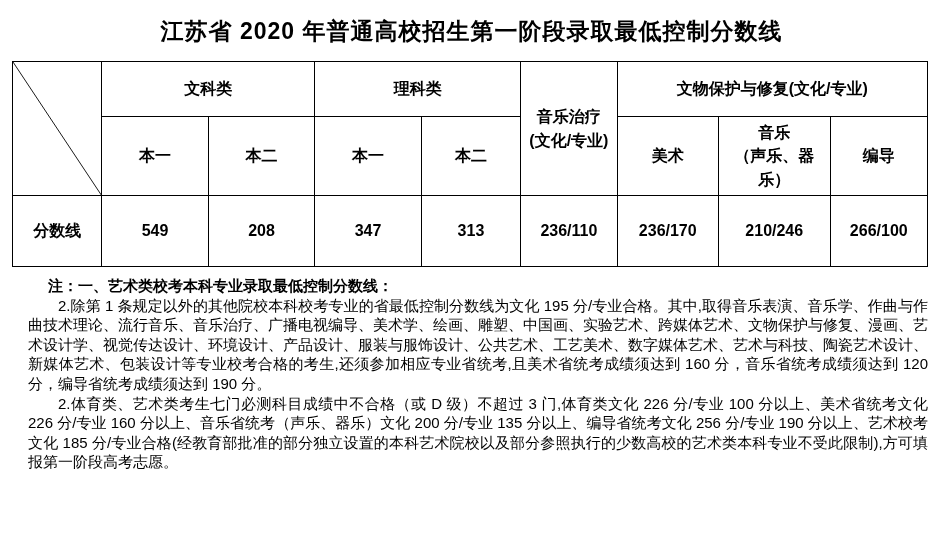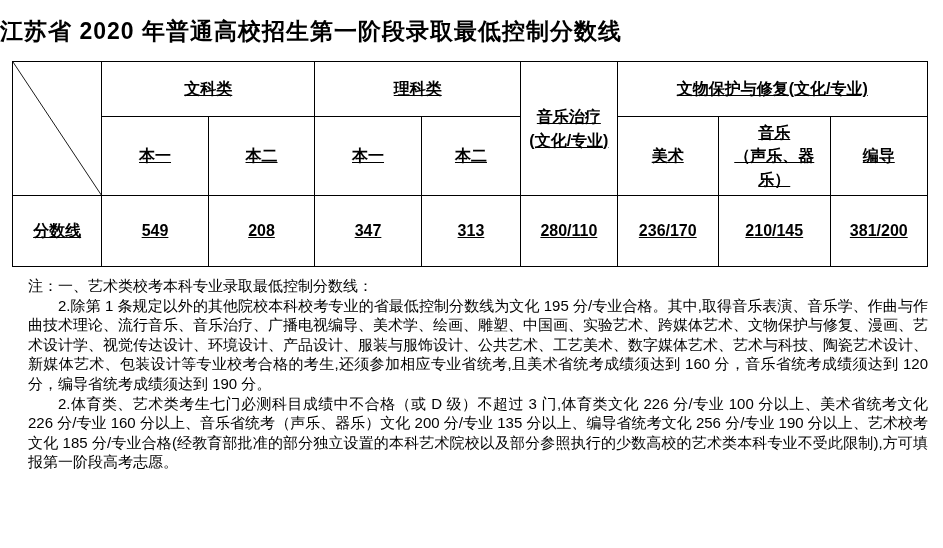--- a/index.html
+++ b/index.html
@@ -13,31 +13,31 @@
     color: #000000;
   }
   .page {
     position: relative;
     width: 943px;
     height: 548px;
     background: #ffffff;
   }
   .doc-title {
     margin: 16px 0 0 0;
+    text-align: center;
     font-size: 23px;
     font-weight: bold;
     letter-spacing: 1px;
     line-height: 30px;
   }
   table.score-table {
     border-collapse: collapse;
     margin: 15px 0 0 12px;
     table-layout: fixed;
     width: 916px;
-    text-decoration: underline;
   }
   table.score-table td, table.score-table th {
     border: 1px solid #000000;
     text-align: center;
     vertical-align: middle;
     font-size: 16px;
     font-weight: bold;
     padding: 0;
     line-height: 1.45;
     background: #ffffff;
@@ -61,21 +61,21 @@
     width: 900px;
     font-size: 15px;
     line-height: 19.6px;
     text-align: justify;
   }
   .notes p {
     margin: 0;
     text-indent: 2em;
   }
   .notes p.flush { text-indent: 0; }
-  .notes p.bold { font-weight: normal; }
+  .notes p.bold { font-weight: bold; margin-left: 20px; }
 </style>
 </head>
 <body>
 
 <div class="page">
 
   <h1 class="doc-title">江苏省 2020 年普通高校招生第一阶段录取最低控制分数线</h1>
 
   <table class="score-table">
     <colgroup>
@@ -115,24 +115,24 @@
         <span>（声乐、器乐）</span>
       </td>
       <td>编导</td>
     </tr>
     <tr class="datarow">
       <td>分数线</td>
       <td>549</td>
       <td>208</td>
       <td>347</td>
       <td>313</td>
-      <td>280/110</td>
+      <td>236/110</td>
       <td>236/170</td>
-      <td>210/145</td>
-      <td>381/200</td>
+      <td>210/246</td>
+      <td>266/100</td>
     </tr>
   </tbody>
     </table>
 
   <div class="notes">
     <p class="flush bold">注：一、艺术类校考本科专业录取最低控制分数线：</p>
     <p>2.除第 1 条规定以外的其他院校本科校考专业的省最低控制分数线为文化 195 分/专业合格。其中,取得音乐表演、音乐学、作曲与作曲技术理论、流行音乐、音乐治疗、广播电视编导、美术学、绘画、雕塑、中国画、实验艺术、跨媒体艺术、文物保护与修复、漫画、艺术设计学、视觉传达设计、环境设计、产品设计、服装与服饰设计、公共艺术、工艺美术、数字媒体艺术、艺术与科技、陶瓷艺术设计、新媒体艺术、包装设计等专业校考合格的考生,还须参加相应专业省统考,且美术省统考成绩须达到 160 分，音乐省统考成绩须达到 120 分，编导省统考成绩须达到 190 分。</p>
     <p>2.体育类、艺术类考生七门必测科目成绩中不合格（或 D 级）不超过 3 门,体育类文化 226 分/专业 100 分以上、美术省统考文化 226 分/专业 160 分以上、音乐省统考（声乐、器乐）文化 200 分/专业 135 分以上、编导省统考文化 256 分/专业 190 分以上、艺术校考文化 185 分/专业合格(经教育部批准的部分独立设置的本科艺术院校以及部分参照执行的少数高校的艺术类本科专业不受此限制),方可填报第一阶段高考志愿。</p>
   </div>
 

